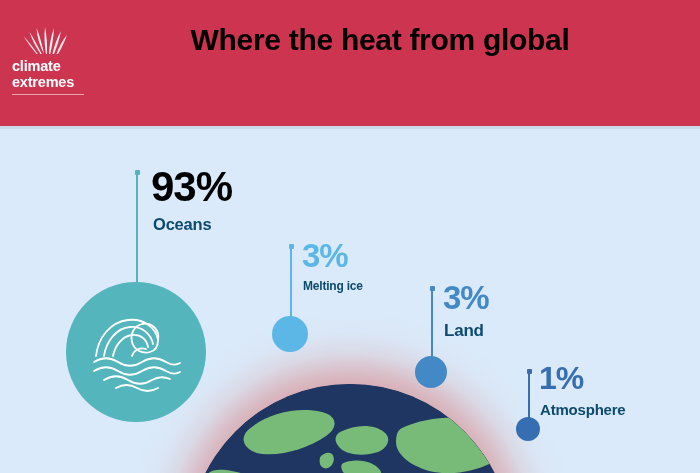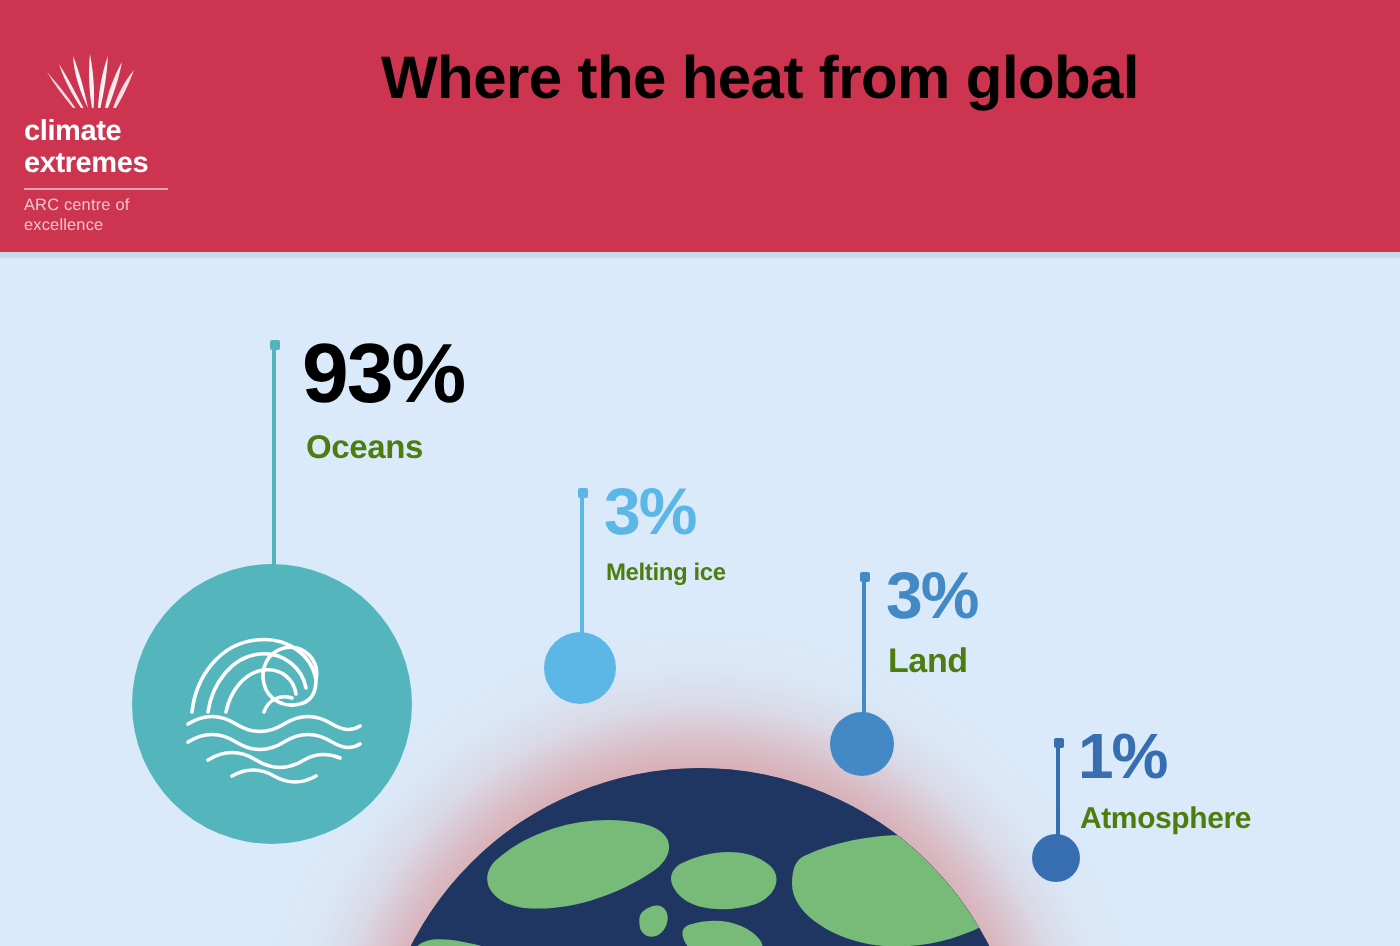--- a/index.html
+++ b/index.html
@@ -133,21 +133,21 @@
     border-radius: 50%;
   }
   .marker .pct {
     position: absolute;
     font-weight: bold;
     letter-spacing: -1px;
     white-space: nowrap;
   }
   .marker .lbl {
     position: absolute;
-    color: #4d7c0f;
+    color: #0c4a6e;
     font-weight: bold;
     white-space: nowrap;
     letter-spacing: -0.2px;
   }
 
   
   #m-oceans .stem { left: 0px; top: 8px; height: 112px; background: #54b4bb; }
   #m-oceans .stem-cap { left: -1px; top: 4px; background: #54b4bb; }
   #m-oceans .circle {
     position: absolute;
@@ -202,24 +202,20 @@
             <path d="M22.5 28 C18 21 14 14 11.5 6 C15.5 12 19.5 20 23.8 28 Z" opacity="0.9"></path>
             <path d="M18.5 28 C13.5 22 9 16 5.5 10 C10 15 15 21 19.8 28 Z" opacity="0.8"></path>
           </g>
         </svg>
       </div>
       <div class="logo-name">
         <span>climate</span><br>
         <span>extremes</span>
       </div>
       <div class="logo-rule"></div>
-      <div class="logo-sub">
-        <span>ARC centre of</span><br>
-        <span>excellence</span>
-      </div>
     </div>
 
     <div class="title">
       <span class="title-line">Where the heat from global</span>
     </div>
   </div>
   <div class="header-underline"></div>
 
   <div class="globe-glow"></div>
   <div class="globe">

